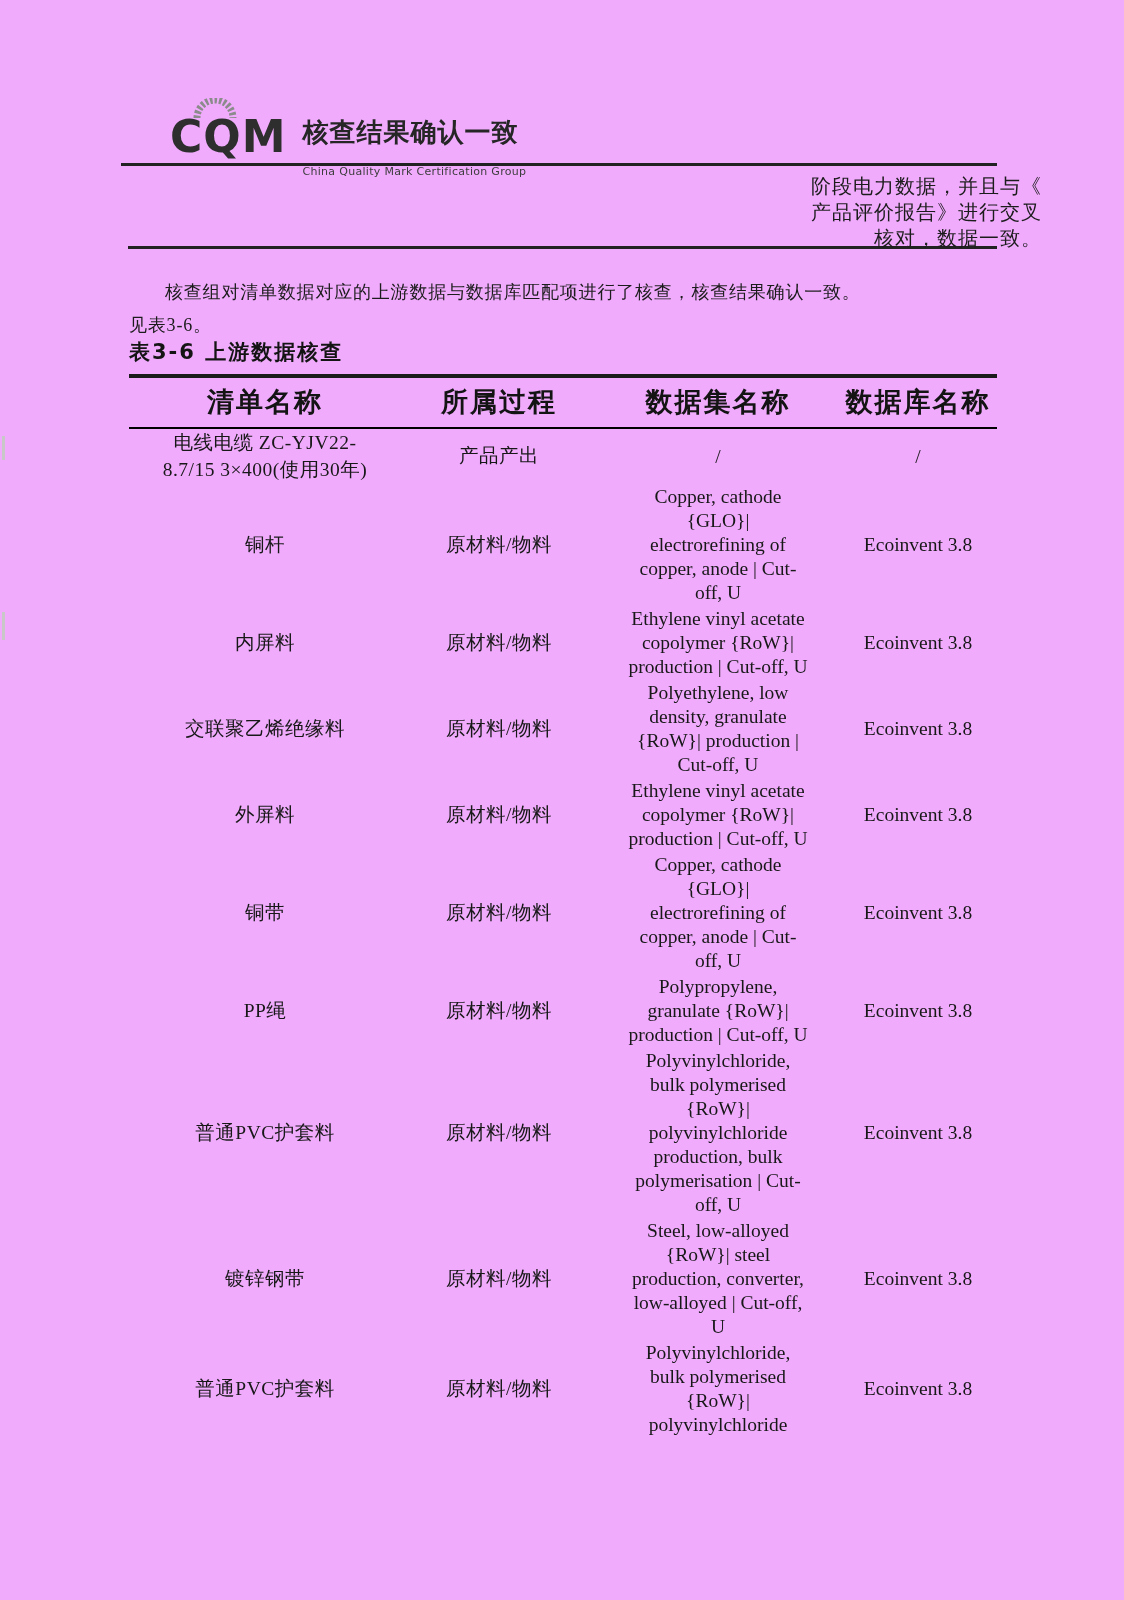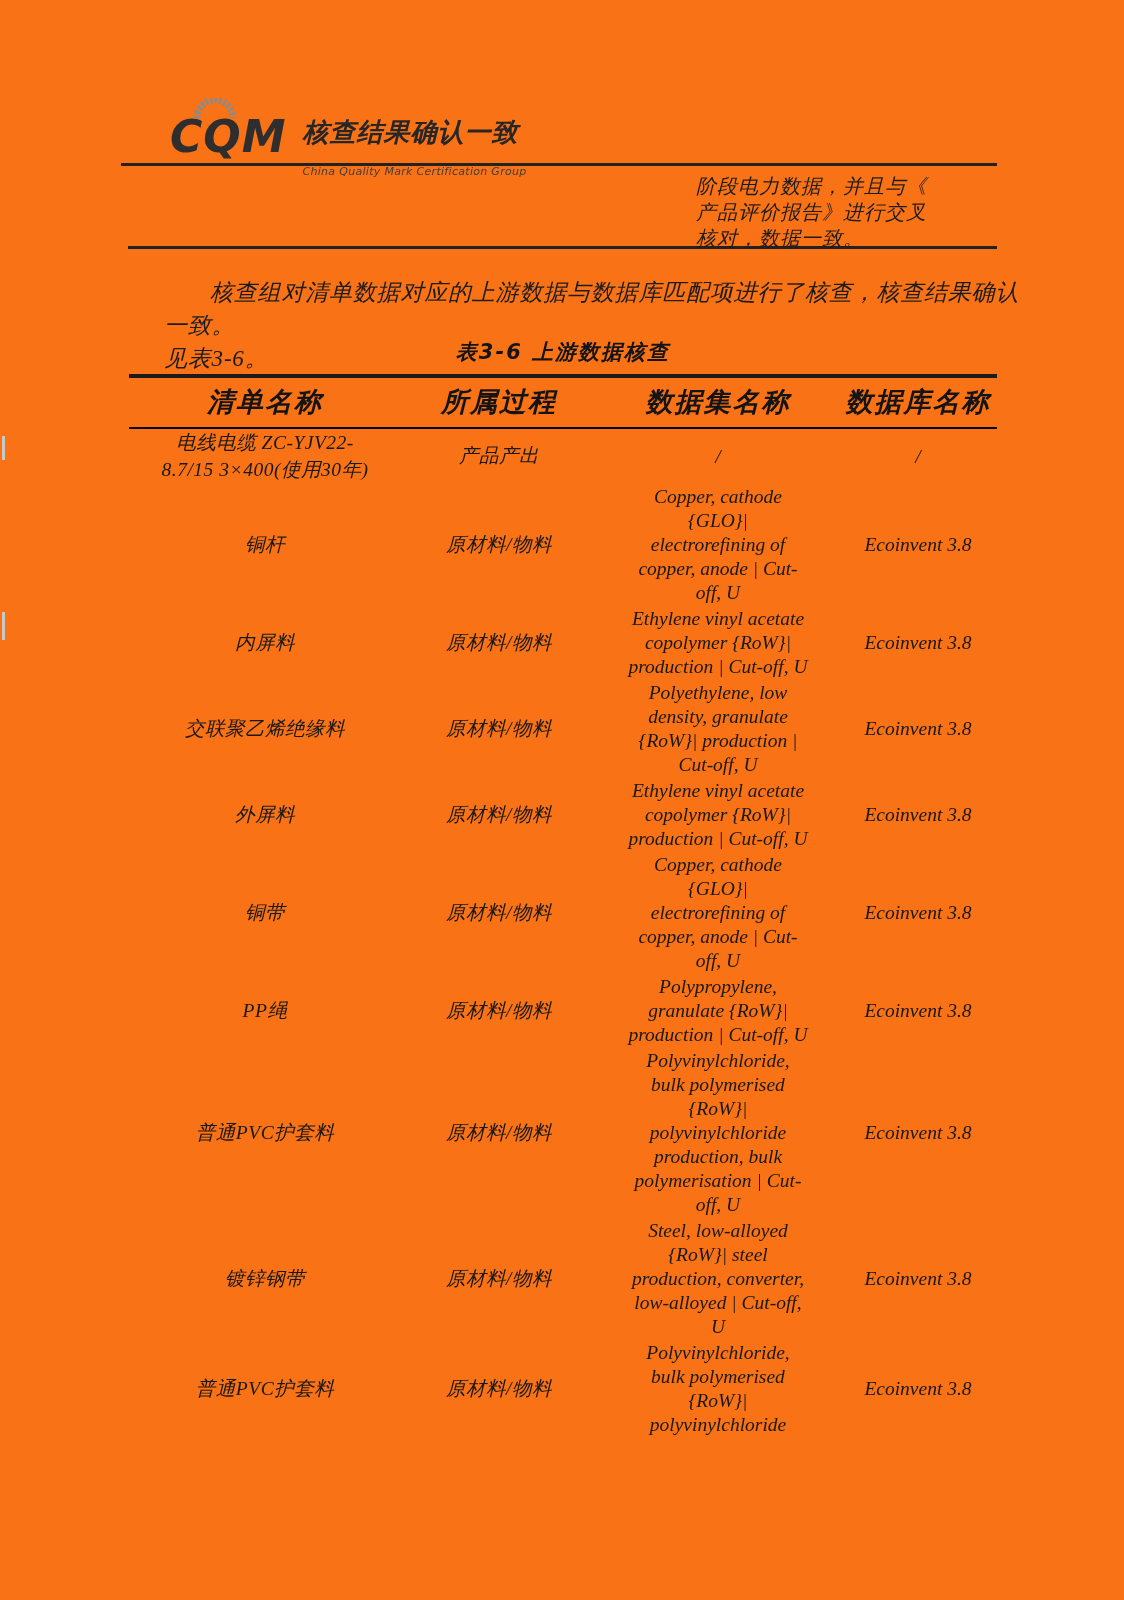--- a/index.html
+++ b/index.html
@@ -1,20 +1,20 @@
 <!DOCTYPE html>
 <html><head>
 <meta charset="utf-8">
 <style>
   * { margin:0; padding:0; box-sizing:border-box; }
   html,body { background:#e9e9e9; }
   body { font-family:"Liberation Serif", serif; color:#1c1c1c; }
   .page {
     position:relative; width:1124px; height:1600px; margin:0 auto;
-    background:#f97316; overflow:hidden;font-style:italic;
+    background:#f0abfc; overflow:hidden;
   }
 
   
   .logo { position:absolute; left:170px; top:100px; display:flex; align-items:flex-start; }
   .logo-mark { position:relative; padding-top:16px; }
   .logo-arc { position:absolute; left:22px; top:-2px; }
   .logo-letters {
     font-family:"DejaVu Sans", sans-serif; font-weight:bold;
     font-size:44px; line-height:42px; letter-spacing:1px; color:#2e2e2e;
   }
@@ -31,35 +31,35 @@
   
   .rule { position:absolute; background:#222222; }
   .rule-top { left:121px; top:163px; width:876px; height:3px; }
   .rule-mid { left:128px; top:246px; width:869px; height:3px; }
   .edge-mark { position:absolute; left:2px; width:3px; background:#c8c8c8; }
   .edge-mark.m1 { top:436px; height:24px; }
   .edge-mark.m2 { top:612px; height:28px; }
 
   
   .prev-tail {
-    position:absolute; left:696px; top:173px; width:294px;
-    text-align:left; font-size:20px; line-height:26px;
+    position:absolute; left:748px; top:173px; width:294px;
+    text-align:right; font-size:20px; line-height:26px;
     letter-spacing:1px; white-space:pre-line;
   }
 
   
   .para {
     position:absolute; left:129px; top:276px; width:868px;
-    font-size:23px; line-height:33px; letter-spacing:0.8px;
-    text-indent:2em; white-space:pre-line;margin-left:35px;
+    font-size:18px; line-height:33px; letter-spacing:0.8px;
+    text-indent:2em; white-space:pre-line;
   }
 
   
   .table-title {
-    position:absolute; left:129px; top:338px; width:868px; text-align:center;
+    position:absolute; left:129px; top:338px; width:868px; 
     font-family:"DejaVu Sans", sans-serif; font-weight:bold;
     font-size:21px; letter-spacing:2px; color:#141414;
   }
   table.vtable {
     position:absolute; left:129px; top:374px; width:868px;
     border-collapse:collapse; border-top:4px solid #1b1b1b;
   }
   .vtable th {
     font-family:"DejaVu Sans", sans-serif; font-weight:bold;
     font-size:27px; letter-spacing:2px; color:#141414;

